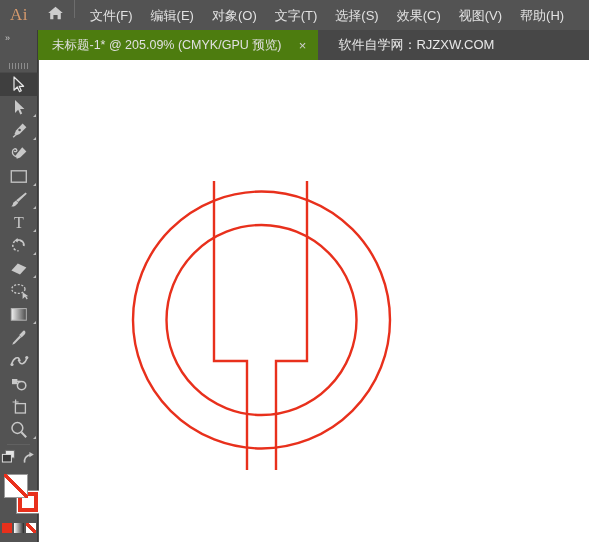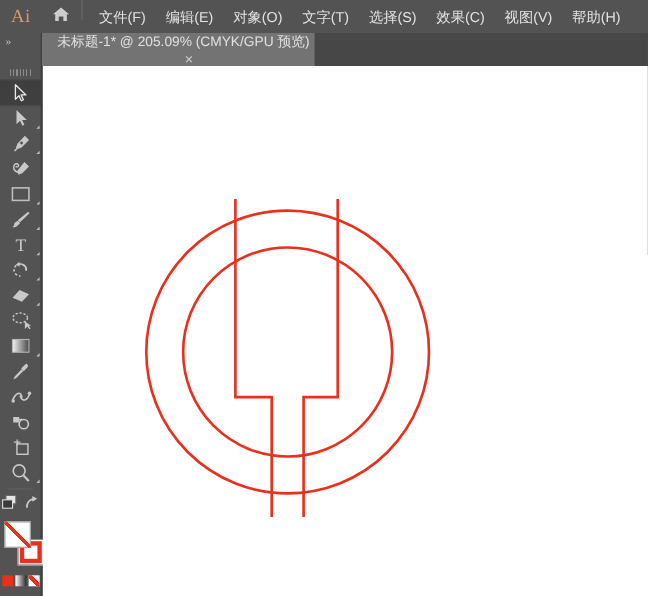--- a/index.html
+++ b/index.html
@@ -54,25 +54,24 @@
     background: #535353;
     position: relative;
     border-right: 1px solid #3b3b3b;
   }
   .collapse-arrows {
     position: absolute; left: 5px; top: 4px;
     color: #c9c9c9; font-size: 9px; line-height: 1;
     letter-spacing: -1px;
   }
   .tab-active {
-    background: #737373;
+    background: #4d7c0f;
     display: flex; align-items: center;
     padding: 0 5px 0 14px;
     height: 30px;
-    flex-direction: column;
   }
   .tab-title {
     color: #e0e0e0; font-size: 12.5px; white-space: nowrap;
   }
   .tab-close {
     color: #cfcfcf; font-size: 13px;
     margin-left: 14px; margin-right: 4px;
     width: 14px; text-align: center;
     line-height: 1;
   }
@@ -196,20 +195,21 @@
   </div>
 
   <div class="tabbar">
     <div class="panel-collapse">
       <div class="collapse-arrows">»</div>
     </div>
     <div class="tab-active">
       <span class="tab-title">未标题-1* @ 205.09% (CMYK/GPU 预览)</span>
       <span class="tab-close">×</span>
     </div>
+    <div class="tab-watermark">软件自学网：RJZXW.COM</div>
   </div>
 
   <div class="toolbar">
 
     <div class="tool-handle">
       <div class="handle-dots"></div>
     </div>
 
     <div class="tool selected">
       <span>

